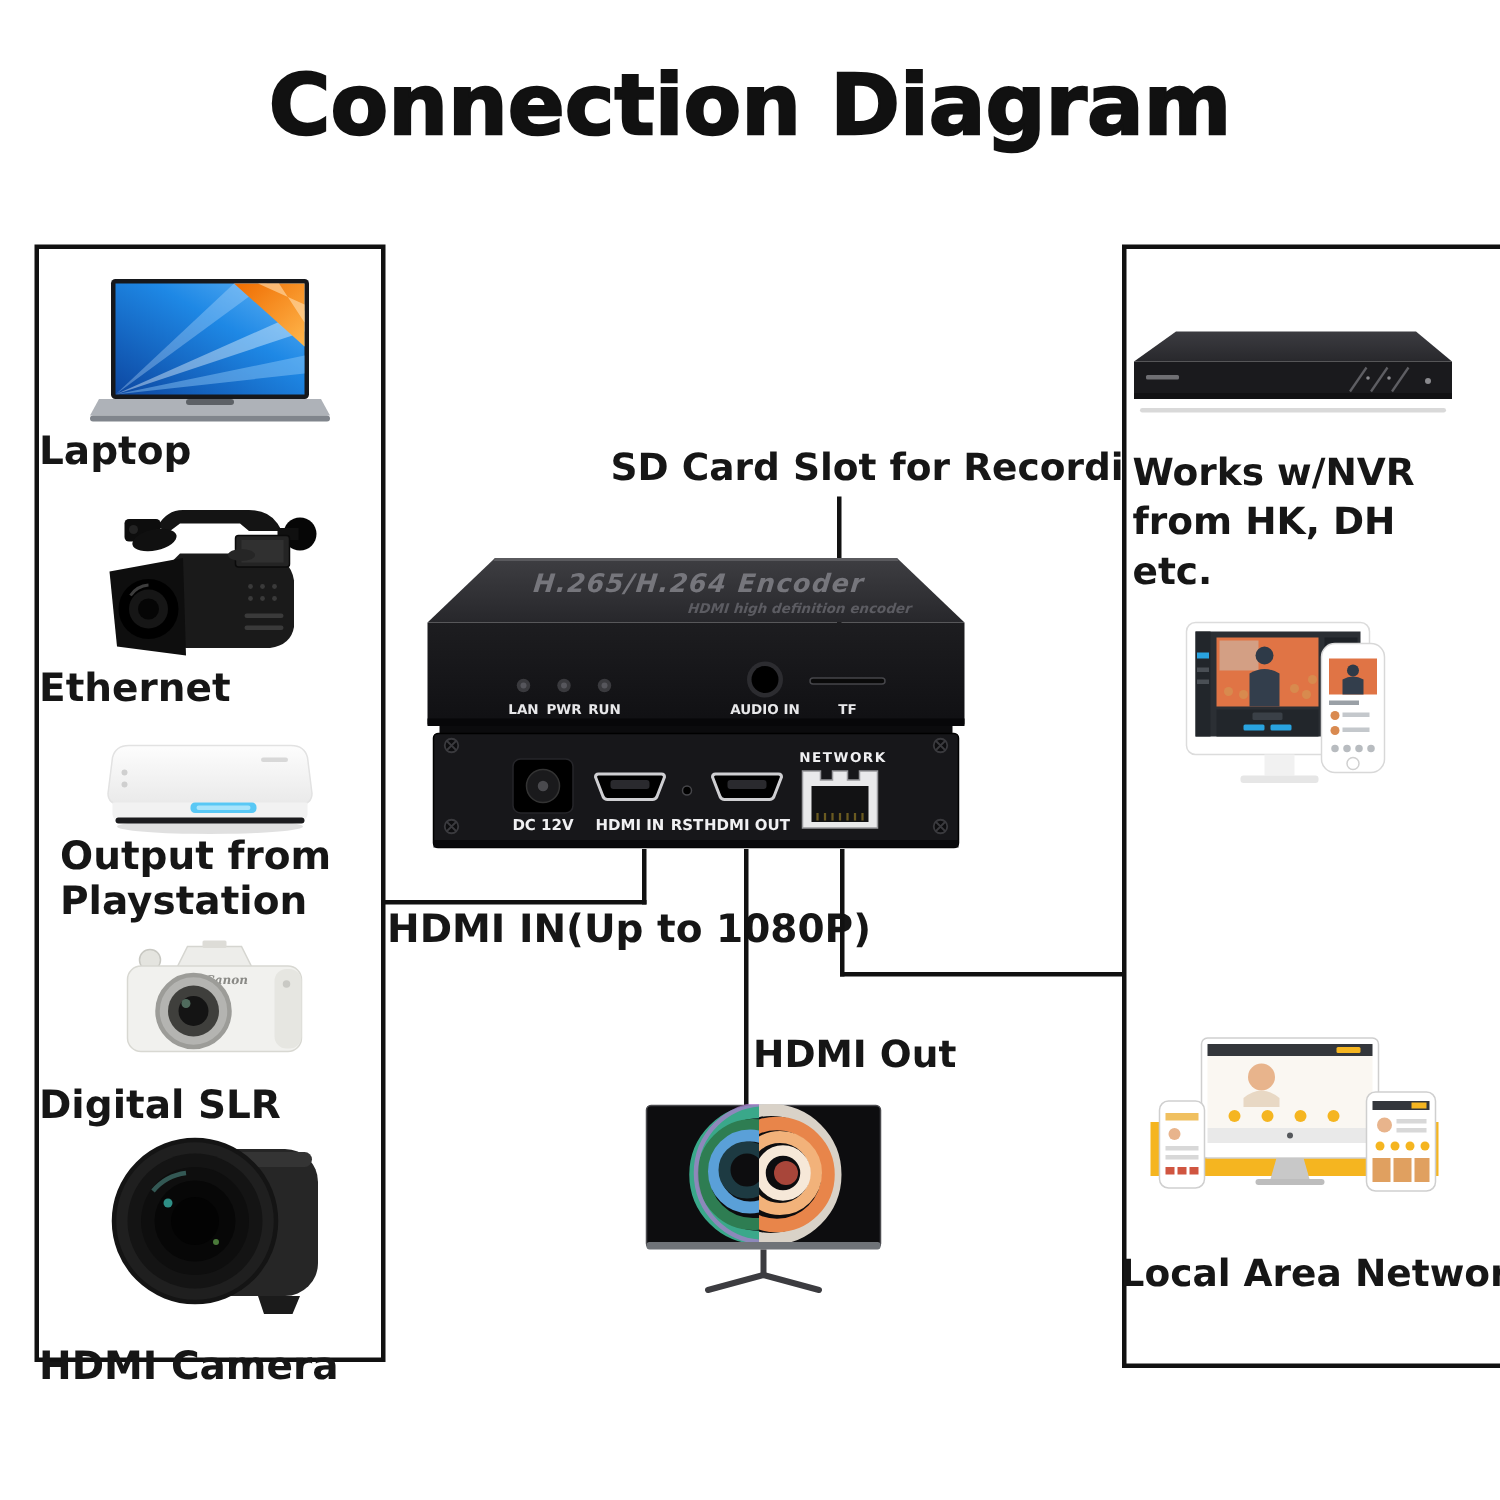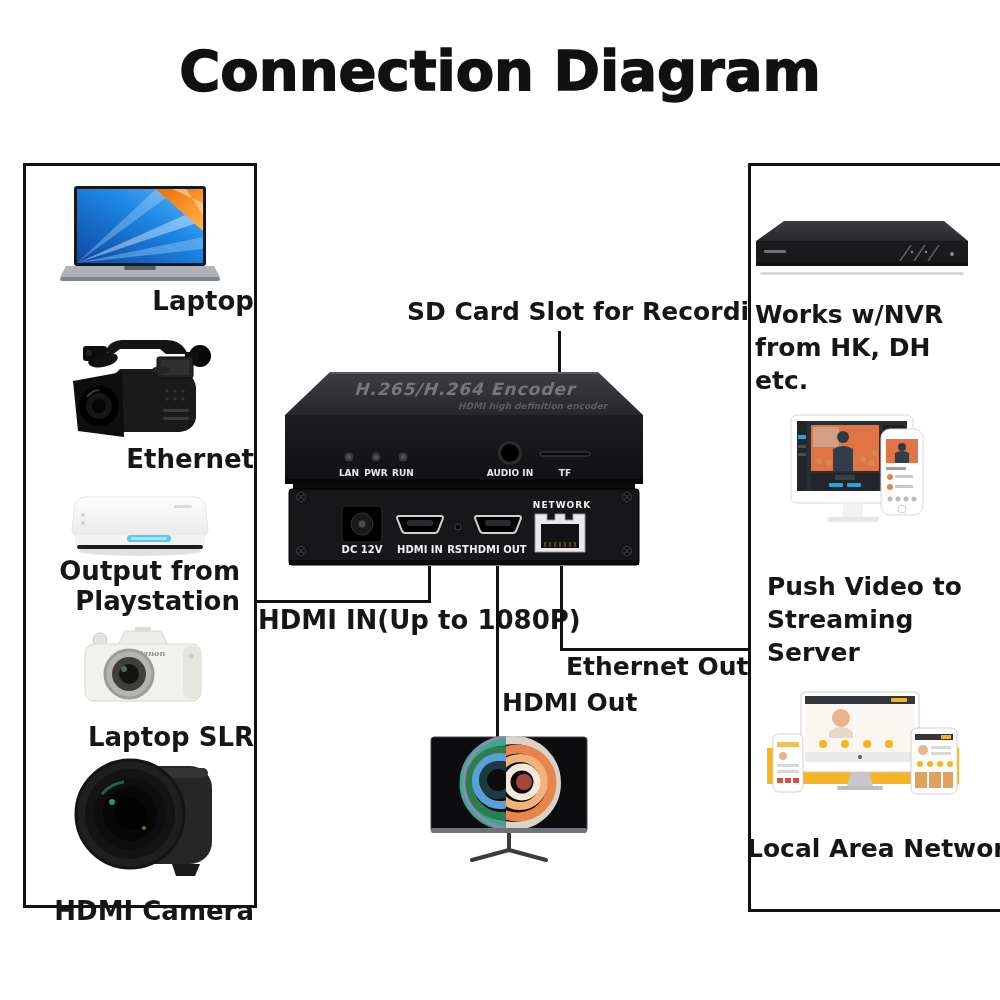--- a/index.html
+++ b/index.html
@@ -6,21 +6,21 @@
   .stage{position:relative;width:1000px;height:1000px;background:#fff;overflow:hidden;
          font-family:"DejaVu Sans","Liberation Sans",sans-serif;color:#111;}
   .title{position:absolute;left:0;top:38px;width:1000px;text-align:center;
          font-size:56px;font-weight:bold;letter-spacing:0px;color:#111;
          -webkit-text-stroke:1.5px #111;}
   .panel{position:absolute;border:3px solid #111;background:#fff;}
   .panel.left{left:23px;top:163px;width:228px;height:739px;}
   .panel.right{left:748px;top:163px;width:224px;height:743px;padding-left:40px;}
   .item{position:absolute;}
   .lbl{position:absolute;font-weight:bold;color:#161616;line-height:30px;}
-  .lbl.center{text-align:right;}
+  .lbl.center{text-align:left;}
   .cline{position:absolute;background:#111;}
   .callout{position:absolute;font-weight:bold;color:#161616;white-space:nowrap;}
   svg{display:block;}
 </style>
 </head>
 <body>
 
 <div class="stage">
 
   <div class="title">Connection Diagram</div>
@@ -107,21 +107,21 @@
       <rect x="12" y="18" width="116" height="57" rx="9" fill="#f1f1ee" stroke="#d8d8d2"></rect>
       <rect x="110" y="20" width="18" height="53" rx="8" fill="#e6e6e1"></rect>
       <text x="78" y="30" font-size="8" font-style="italic" font-weight="bold" fill="#8a8a86" text-anchor="middle" font-family="DejaVu Serif, serif">Canon</text>
       <circle cx="56" cy="48" r="24" fill="#b4b4b1"></circle>
       <circle cx="56" cy="48" r="24" fill="none" stroke="#9c9c98" stroke-width="3"></circle>
       <circle cx="56" cy="48" r="17" fill="#3f3f3c"></circle>
       <circle cx="56" cy="48" r="10" fill="#141414"></circle>
       <circle cx="51" cy="43" r="3" fill="#5a7a6a" opacity="0.85"></circle>
       <circle cx="118" cy="30" r="2.5" fill="#c9c9c4"></circle>
     </svg>
-    <div class="lbl center" style="left:0;top:556px;width:228px;font-size:26px;">Laptop SLR</div>
+    <div class="lbl center" style="left:0;top:556px;width:228px;font-size:26px;">Digital SLR</div>
 
     <svg class="item" style="left:34px;top:590px" width="160" height="122" viewBox="0 0 160 122">
       <rect x="70" y="10" width="82" height="98" rx="22" fill="#262626"></rect>
       <rect x="74" y="12" width="74" height="10" rx="5" fill="#343434"></rect>
       <circle cx="70" cy="58" r="54" fill="#1f1f1f"></circle>
       <circle cx="70" cy="58" r="54" fill="none" stroke="#141414" stroke-width="3"></circle>
       <circle cx="70" cy="58" r="45" fill="#141414"></circle>
       <circle cx="70" cy="58" r="36" fill="#0e0e0e"></circle>
       <circle cx="70" cy="58" r="27" fill="#070707"></circle>
       <circle cx="70" cy="58" r="16" fill="#030303"></circle>
@@ -138,21 +138,20 @@
 
   <div class="cline" style="left:428px;top:566px;width:3px;height:37px;"></div>
   <div class="cline" style="left:254px;top:600px;width:177px;height:3px;"></div>
   <div class="callout" style="left:258px;top:605px;font-size:26px;">HDMI IN(Up to 1080P)</div>
 
   <div class="cline" style="left:496px;top:566px;width:3px;height:171px;"></div>
   <div class="callout" style="left:502px;top:688px;font-size:25px;">HDMI Out</div>
 
   <div class="cline" style="left:560px;top:566px;width:3px;height:85px;"></div>
   <div class="cline" style="left:560px;top:648px;width:188px;height:3px;"></div>
-  <div class="callout" style="left:566px;top:652px;font-size:25px;">Ethernet Out</div>
 
   <svg class="item" style="position:absolute;left:283px;top:362px" width="362" height="124" viewBox="0 0 362 124">
     <defs>
       <linearGradient id="enctop" x1="0" y1="0" x2="0" y2="1">
         <stop offset="0" stop-color="#3e3e42"></stop>
           <stop offset="1" stop-color="#27272b"></stop>
       </linearGradient>
       <linearGradient id="encface" x1="0" y1="0" x2="0" y2="1">
         <stop offset="0" stop-color="#1d1d20"></stop>
           <stop offset="1" stop-color="#101013"></stop>
@@ -316,21 +315,20 @@
         <rect x="112" y="76" width="18" height="3" fill="#c4c8cc"></rect>
         <g fill="#b8bcc0">
             <circle cx="107" cy="90" r="2.5"></circle>
             <circle cx="115" cy="90" r="2.5"></circle>
             <circle cx="123" cy="90" r="2.5"></circle>
             <circle cx="131" cy="90" r="2.5"></circle>
           </g>
         <circle cx="119" cy="100" r="4" fill="none" stroke="#d0d0d0"></circle>
       </g>
     </svg>
-    <div class="lbl" style="left:16px;top:404px;width:212px;font-size:25px;line-height:33px;">Push Video to Streaming Server</div>
 
     <svg class="item" style="left:12px;top:520px" width="200" height="118" viewBox="0 0 200 118">
       <rect x="4" y="62" width="192" height="36" fill="#f5b520"></rect>
       <rect x="38" y="6" width="118" height="80" rx="4" fill="#fff" stroke="#cfcfcf"></rect>
       <rect x="42" y="10" width="110" height="8" fill="#33363b"></rect>
       <rect x="128" y="12" width="16" height="4" rx="1" fill="#f5b520"></rect>
       <rect x="42" y="18" width="110" height="48" fill="#faf7f2"></rect>
       <circle cx="78" cy="32" r="9" fill="#e8b48c"></circle>
       <path d="M66,46 q12,-10 24,0 v6 h-24 z" fill="#e8d8c4"></path>
       <g fill="#f5b520">

